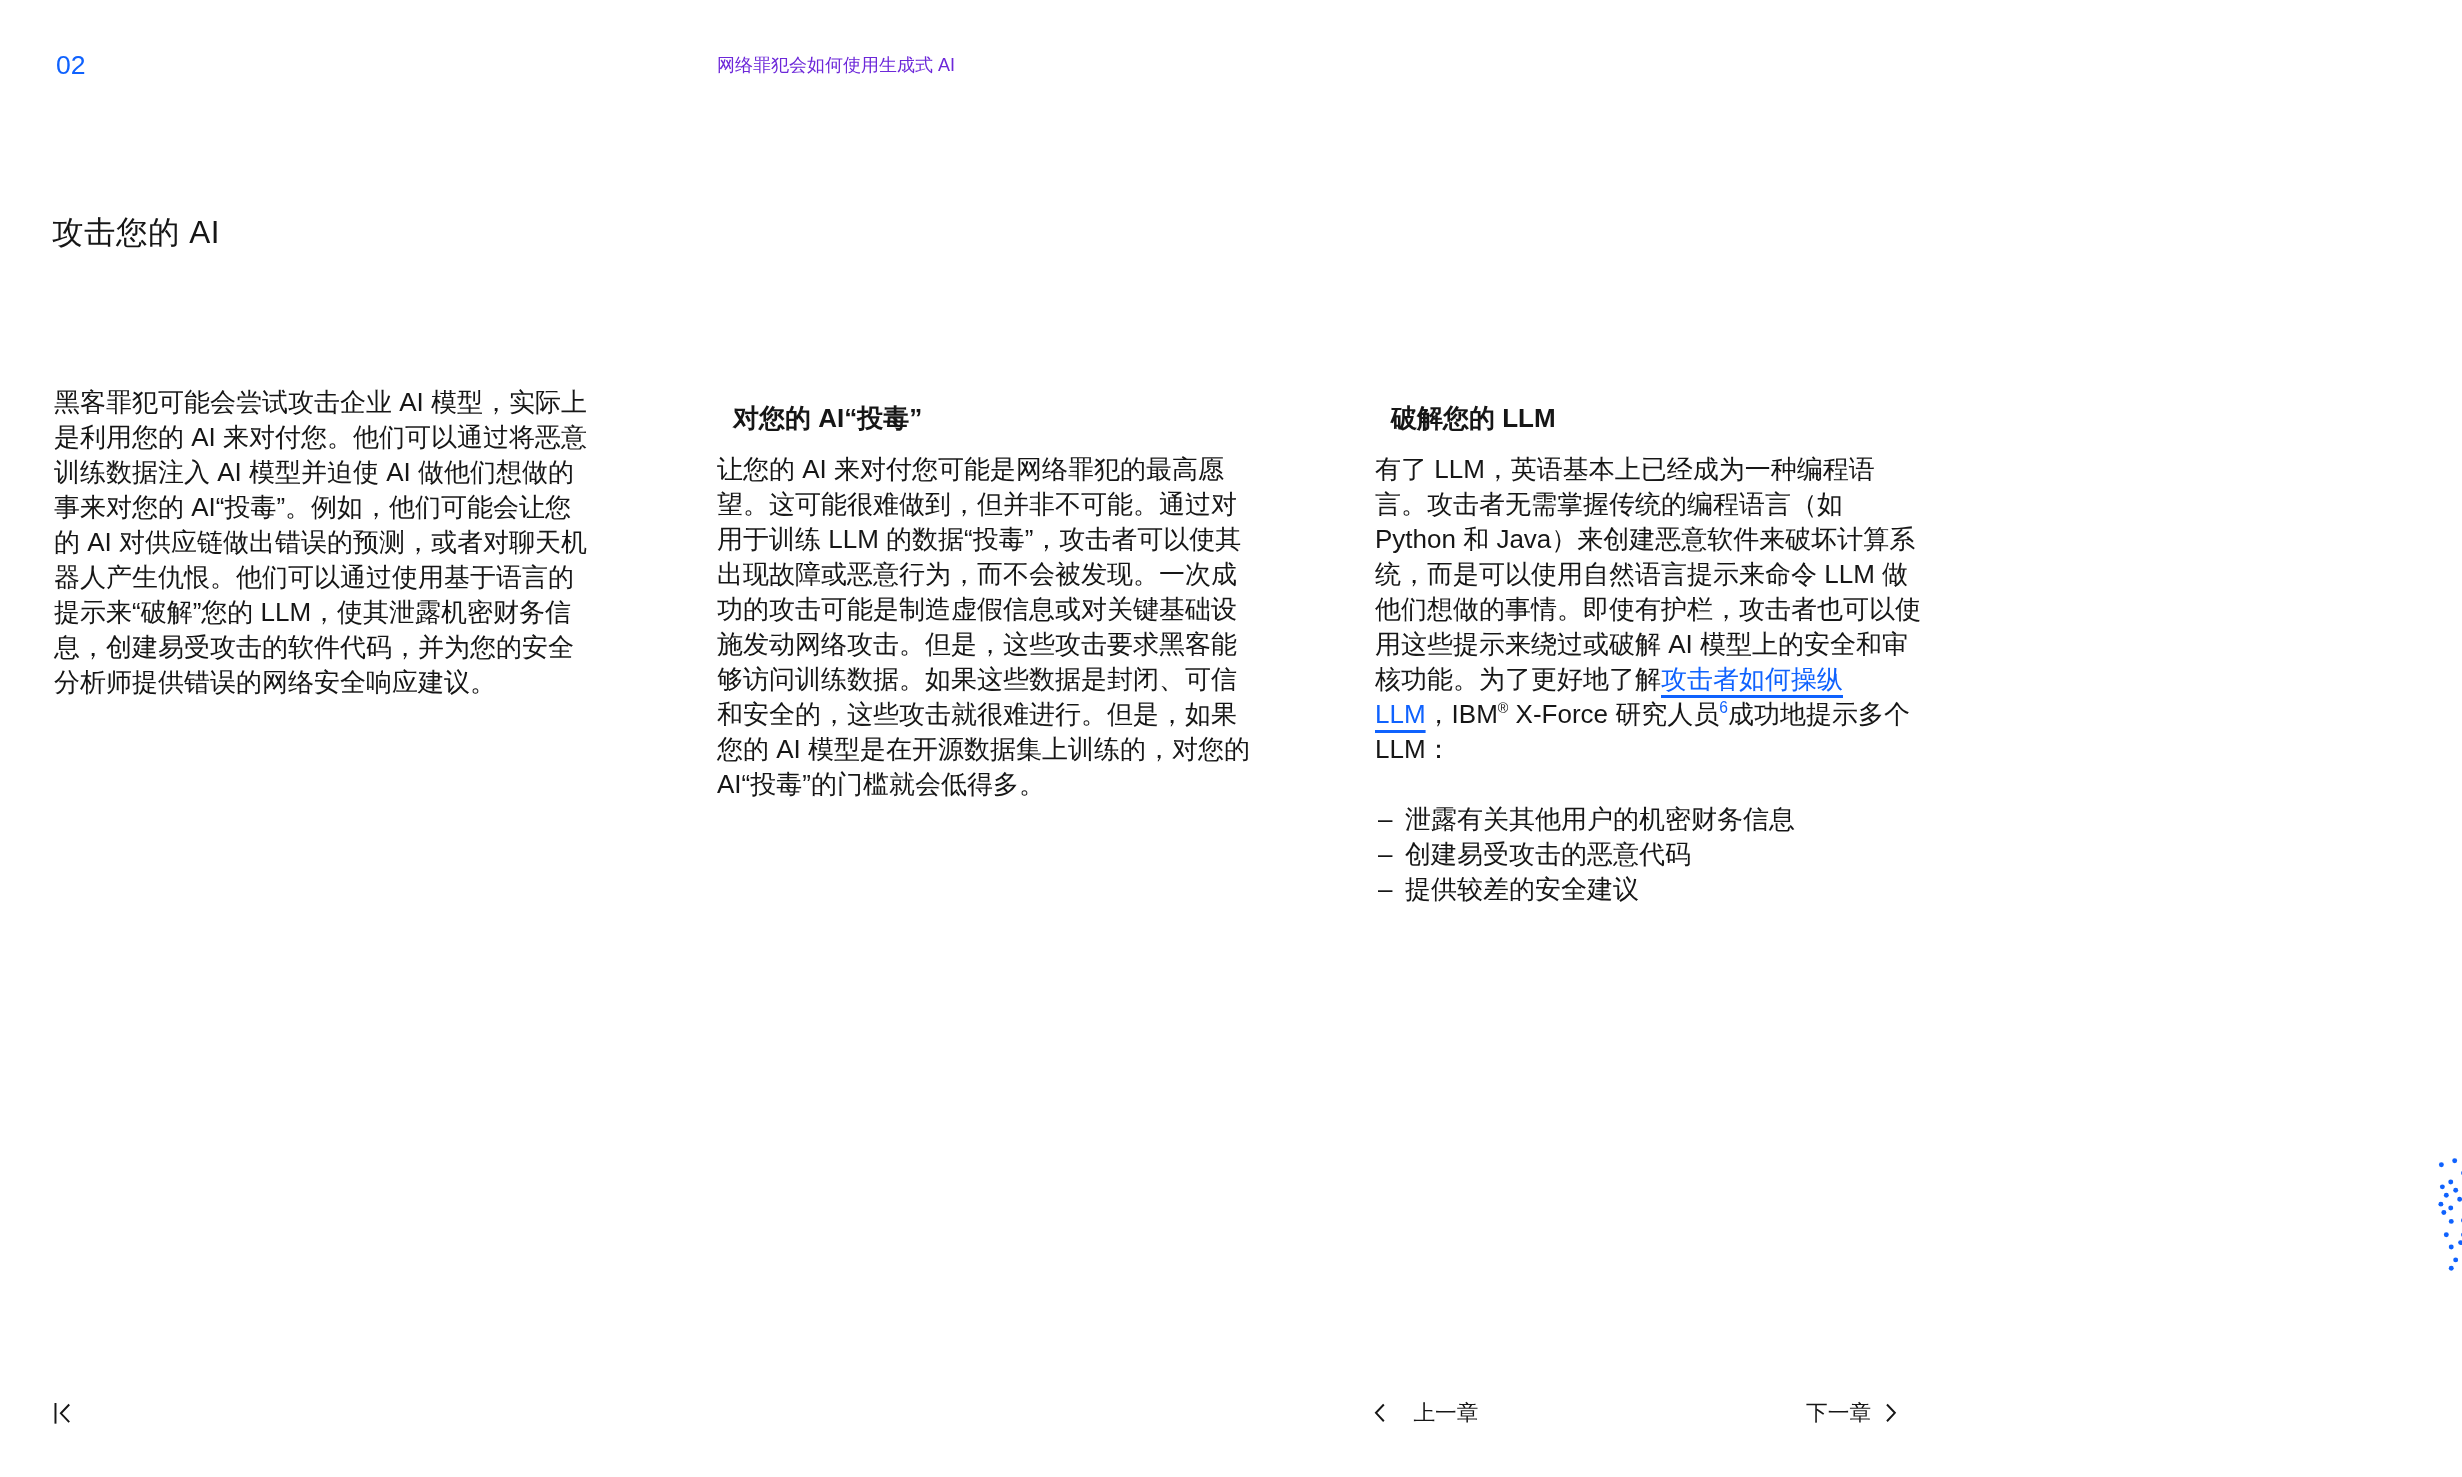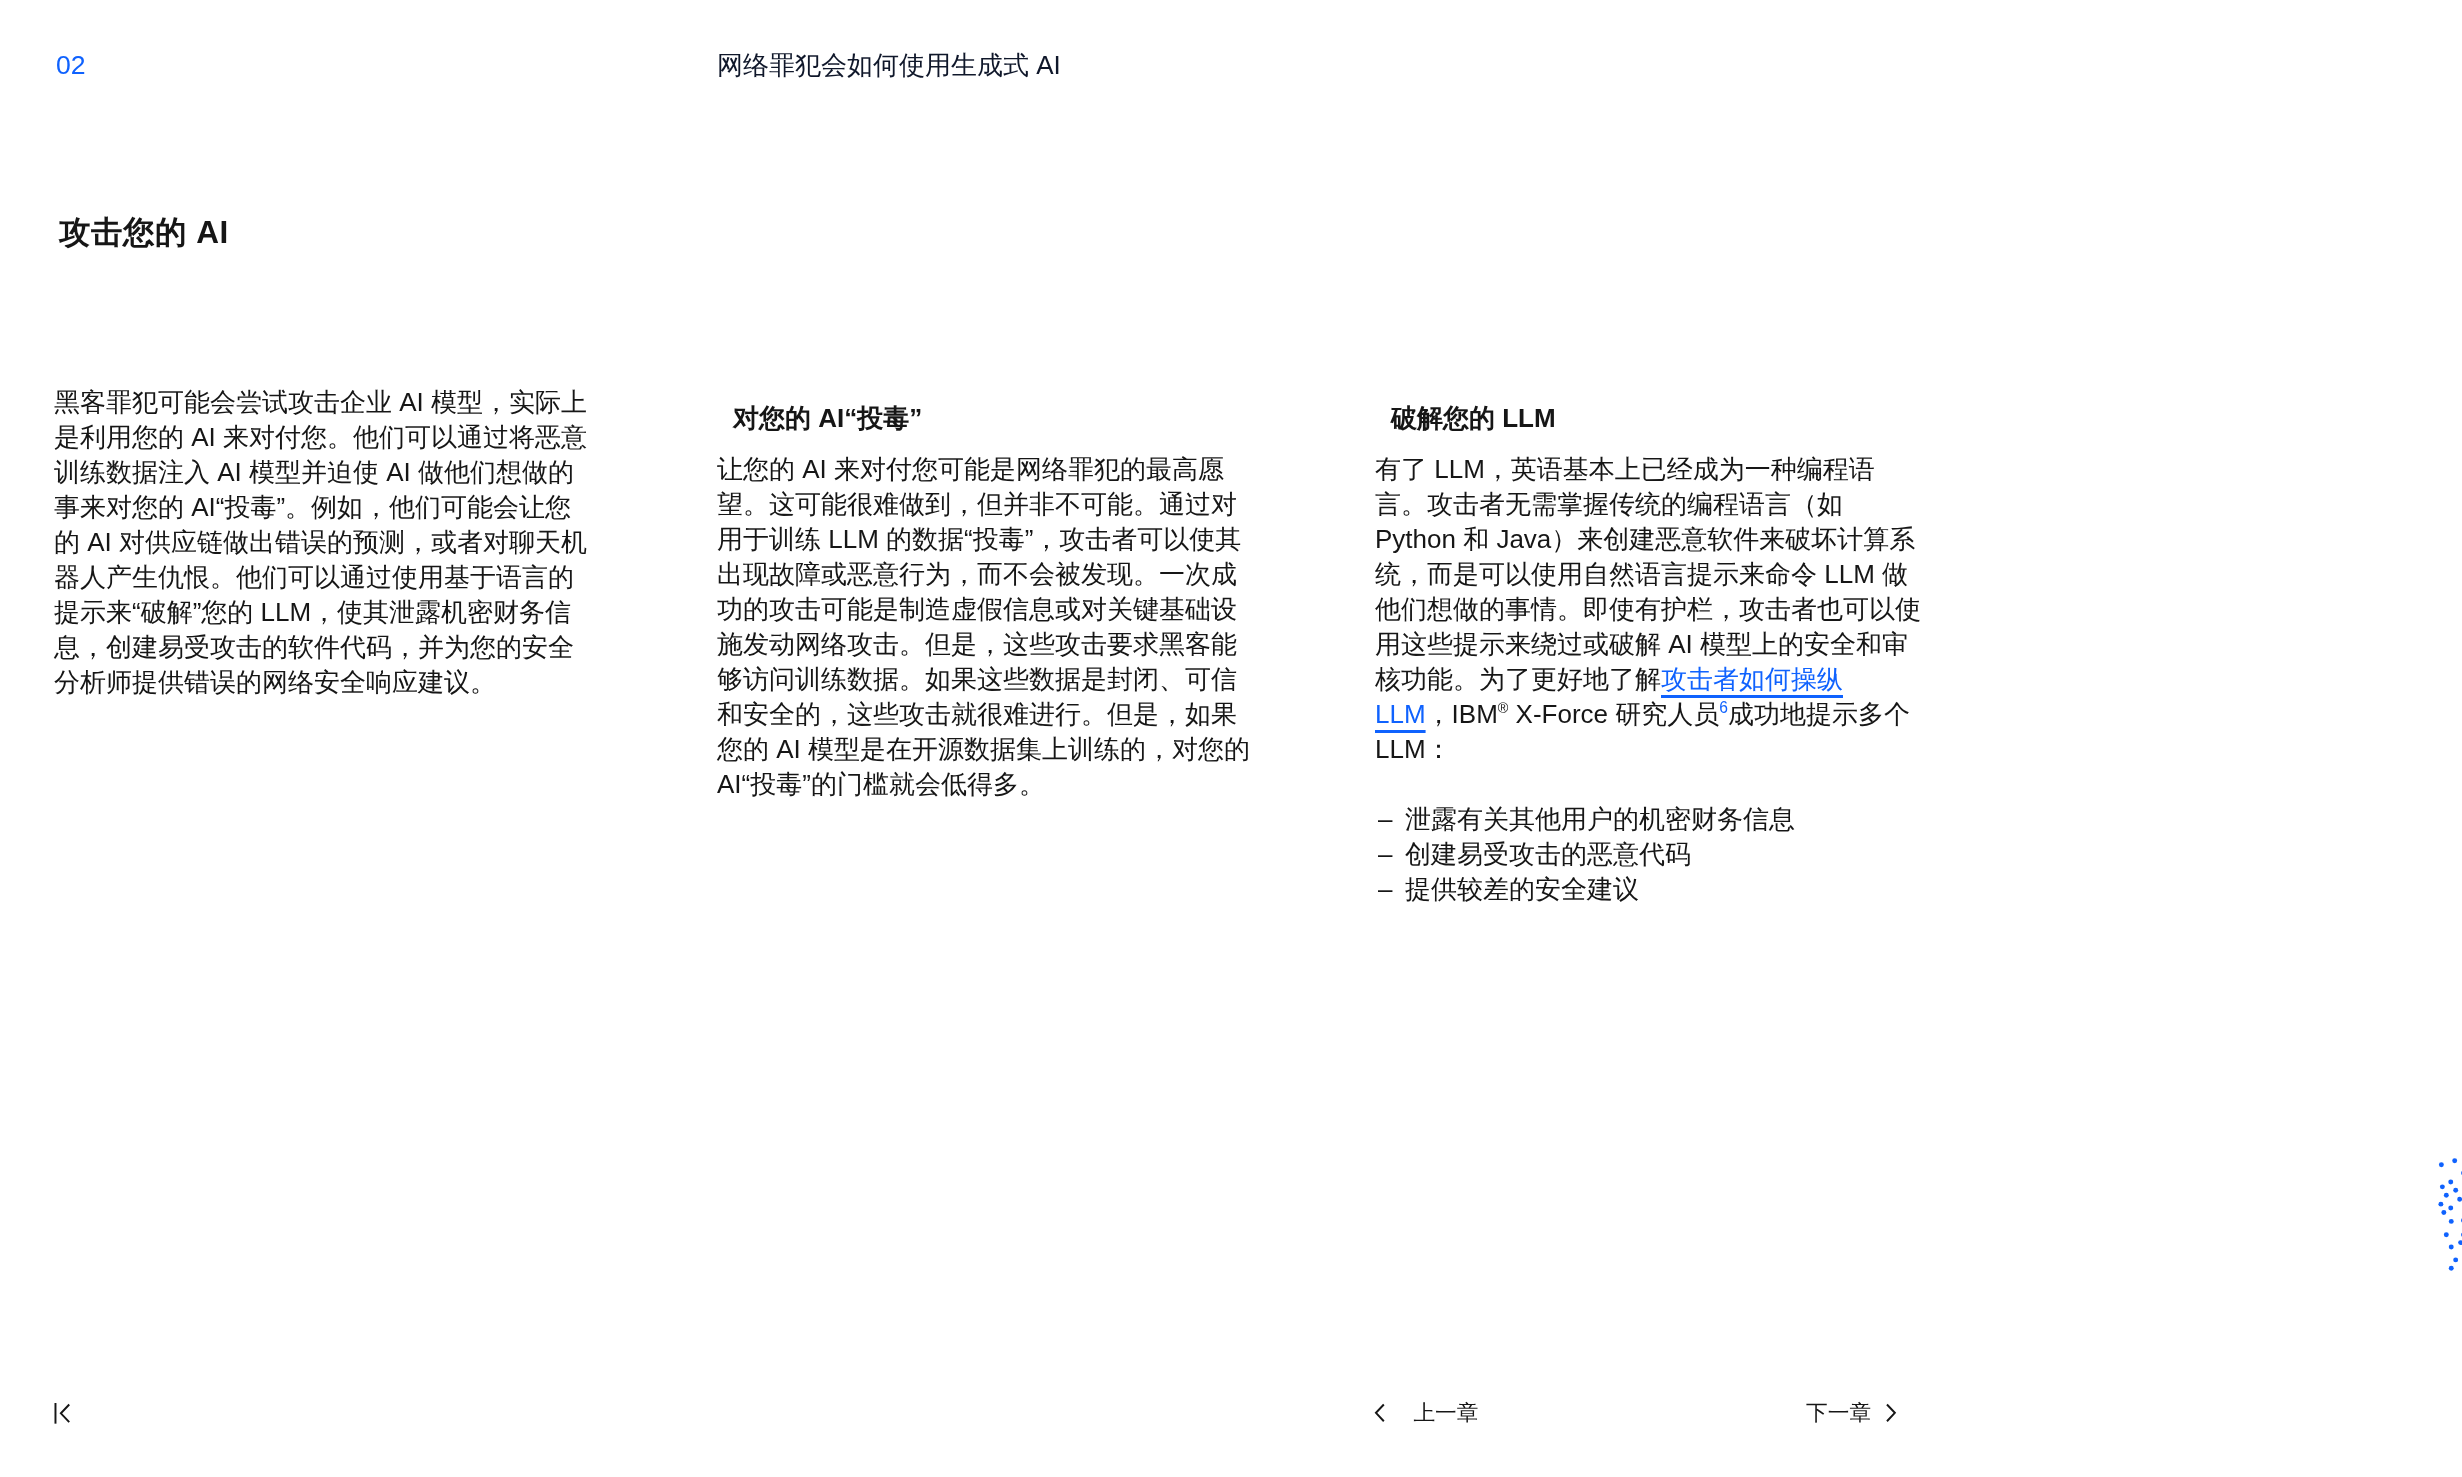--- a/index.html
+++ b/index.html
@@ -18,31 +18,31 @@
     top: 50px;
     font-size: 26.6px;
     line-height: 30.5px;
     color: #0f62fe;
     text-align: center;
   }
   .running-header {
     position: absolute;
     left: 717px;
     top: 50px;
-    font-size: 26px;
+    font-size: 18px;
     line-height: 30.5px;
-    color: #0f172a;
+    color: #6d28d9;
   }
   .section-title {
     position: absolute;
-    left: 59px;
+    left: 52px;
     top: 193px;
     font-size: 31.5px;
     line-height: 37px;
-    font-weight: 700;
+    font-weight: 400;
     letter-spacing: 0.5px;
   }
   .col {
     position: absolute;
     top: 385px;
     width: 540px;
     font-size: 26px;
     line-height: 35px;
   }
   .col-1 { left: 54px; }

